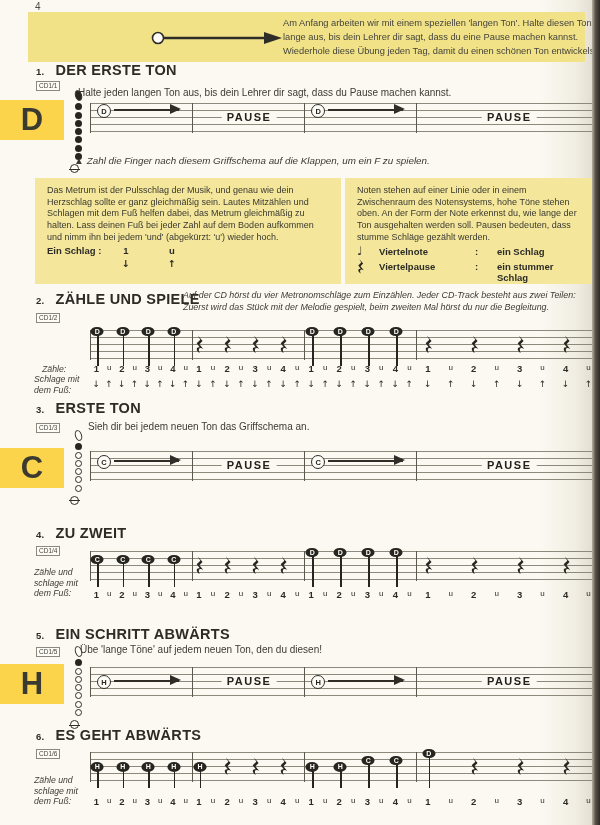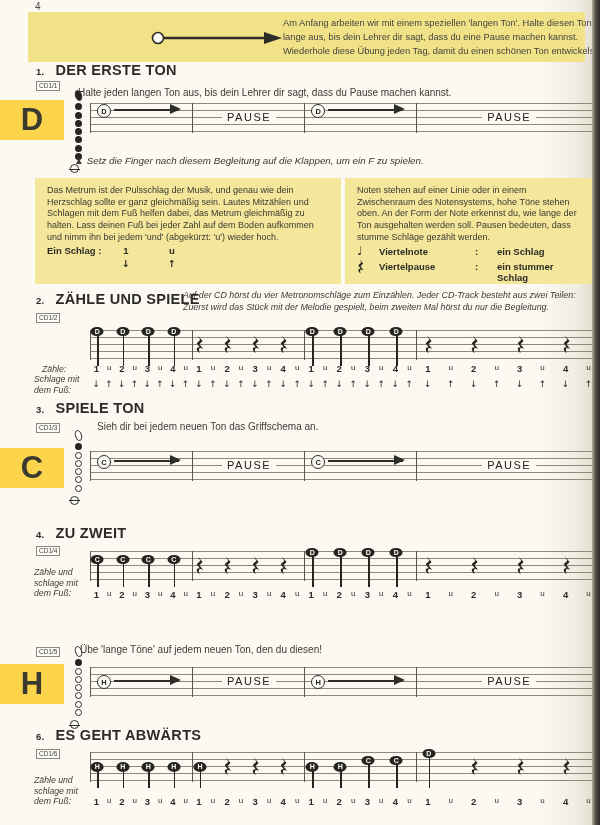--- a/index.html
+++ b/index.html
@@ -26,21 +26,21 @@
   .caption{position:absolute;font-size:9.8px;font-style:italic;color:#3a392f;white-space:nowrap;}
   .cmark{font-style:normal;font-size:7.5px;margin-right:5px;position:relative;top:-1px;font-family:"DejaVu Sans",sans-serif;color:#3a392f;}
   .note-box{position:absolute;left:0;width:64px;background:#fbd44b;display:flex;align-items:center;justify-content:center;
     font-weight:bold;font-size:31px;color:#3b3a30;}
 
   
   .stave{position:absolute;height:30px;width:510px;}
   .sline{position:absolute;left:0;right:0;height:1px;background:#8e897d;}
   .measure{position:absolute;top:0;bottom:0;border-left:1px solid #5c584e;}
   .pause{position:absolute;left:50%;transform:translateX(-50%);top:8px;background:#fbf9f2;padding:0 5px;
-    font-weight:normal;font-size:11px;letter-spacing:1.5px;color:#23221e;z-index:2;}
+    font-weight:bold;font-size:11px;letter-spacing:1.5px;color:#23221e;z-index:2;}
   .lt-circle{position:absolute;left:6px;width:12px;height:12px;border:1.4px solid #2e2d28;border-radius:50%;background:#fdfcf7;
     font-weight:bold;font-size:7.5px;display:flex;align-items:center;justify-content:center;color:#23221e;z-index:2;}
   .lt-arrow{position:absolute;left:23px;right:14px;height:2.4px;background:#2e2d28;z-index:1;}
   .lt-arrow::after{content:"";position:absolute;right:-2px;top:-4.3px;border-left:11px solid #2e2d28;
     border-top:5.5px solid transparent;border-bottom:5.5px solid transparent;}
   .beatcell{position:absolute;top:0;height:100%;width:12.5%;}
   .notehead{position:absolute;left:50%;transform:translateX(-50%);width:13px;height:9.5px;background:#26251f;border-radius:50%;
     color:#fdfcf7;font-size:7px;font-weight:bold;display:flex;align-items:center;justify-content:center;z-index:2;}
   .stem{position:absolute;left:50%;width:1.4px;background:#26251f;}
   .rest-icon{position:absolute;left:50%;transform:translateX(-50%);top:4px;width:9px;height:21px;fill:#26251f;}
@@ -133,21 +133,21 @@
       </div>
       <div class="measure" style="left: 42%; width: 22%;">
         <div class="lt-arrow" style="top: 5.5px;"></div>
         <span class="lt-circle" style="top: 1px;">D</span>
       </div>
       <div class="measure" style="left: 64%; width: 36%;">
         <span class="pause">PAUSE</span>
       </div>
     </div>
   <div class="caption" style="left:76px;top:155px">
-    <span class="cmark">▲</span><span>Setz die Finger nach diesem Begleitung auf die Klappen, um ein F zu spielen.</span>
+    <span class="cmark">▲</span><span>Zahl die Finger nach diesem Griffschema auf die Klappen, um ein F zu spielen.</span>
   </div>
 
   <div class="info-box" style="left:35px;top:178px;width:306px;height:106px">
     <div class="ib-body">Das Metrum ist der Pulsschlag der Musik, und genau wie dein Herzschlag sollte er ganz gleichmäßig sein. Lautes Mitzählen und Schlagen mit dem Fuß helfen dabei, das Metrum gleichmäßig zu halten. Lass deinen Fuß bei jeder Zahl auf dem Boden aufkommen und nimm ihn bei jedem 'und' (abgekürzt: 'u') wieder hoch.</div>
     <div class="beatline">
       <span>Ein Schlag :</span>
       <span class="bl-v" style="left:72px">1</span>
       <span class="bl-v" style="left:118px">u</span>
     </div>
     <div class="beatline">
@@ -349,24 +349,24 @@
         <span class="farrow" style="left: 25%;">↓</span>
         <span class="farrow" style="left: 37.5%;">↑</span>
         <span class="farrow" style="left: 50%;">↓</span>
         <span class="farrow" style="left: 62.5%;">↑</span>
         <span class="farrow" style="left: 75%;">↓</span>
         <span class="farrow" style="left: 87.5%;">↑</span>
       </div>
     </div>
 
   <div class="sec-head" style="left:36px;top:400px">
-    <span class="num">3.</span><span>SPIELE TON</span>
+    <span class="num">3.</span><span>ERSTE TON</span>
   </div>
   <div class="cd-badge" style="left:36px;top:423px">CD1/3</div>
-  <div class="instr" style="left:97px;top:421px">Sieh dir bei jedem neuen Ton das Griffschema an.</div>
+  <div class="instr" style="left:88px;top:421px">Sieh dir bei jedem neuen Ton das Griffschema an.</div>
   <div class="note-box" style="top:448px;height:40px">C</div>
   <div class="fingering" style="left:70px;top:430px">
       <span class="f-oval"></span>
       <span class="f-dot"></span>
       <span class="f-circle"></span>
       <span class="f-circle"></span>
       <span class="f-circle"></span>
       <span class="f-circle"></span>
       <span class="f-circle"></span>
       <span class="f-theta"></span>
@@ -525,20 +525,23 @@
         <span class="und" style="left: 12.5%;">u</span>
         <span class="num" style="left: 25%;">2</span>
         <span class="und" style="left: 37.5%;">u</span>
         <span class="num" style="left: 50%;">3</span>
         <span class="und" style="left: 62.5%;">u</span>
         <span class="num" style="left: 75%;">4</span>
         <span class="und" style="left: 87.5%;">u</span>
       </div>
     </div>
 
+  <div class="sec-head" style="left:36px;top:626px">
+    <span class="num">5.</span><span>EIN SCHRITT ABWÄRTS</span>
+  </div>
   <div class="cd-badge" style="left:36px;top:647px">CD1/5</div>
   <div class="instr" style="left:80px;top:644px">Übe 'lange Töne' auf jedem neuen Ton, den du diesen!</div>
   <div class="smudge"></div>
   <div class="note-box" style="top:664px;height:40px">H</div>
   <div class="fingering" style="left:70px;top:646px">
       <span class="f-oval"></span>
       <span class="f-dot"></span>
       <span class="f-circle"></span>
       <span class="f-circle"></span>
       <span class="f-circle"></span>

